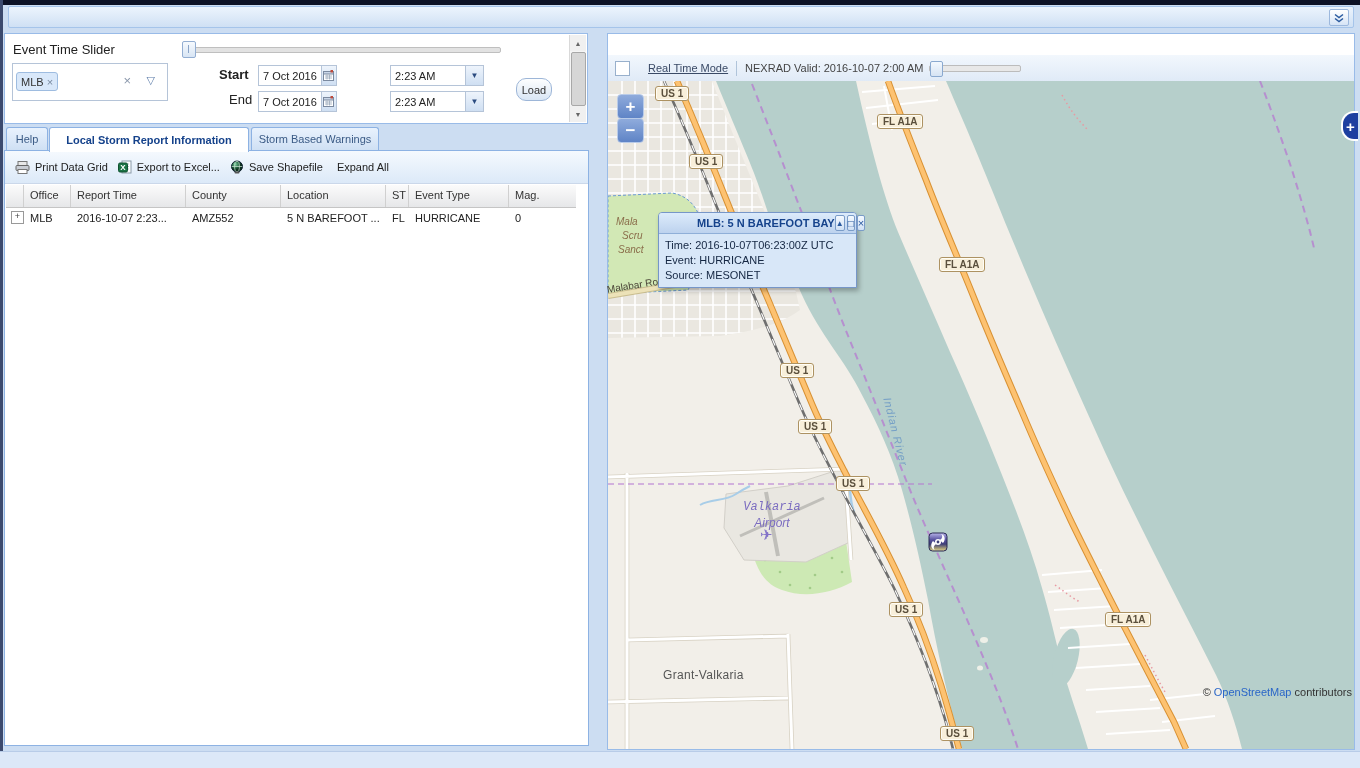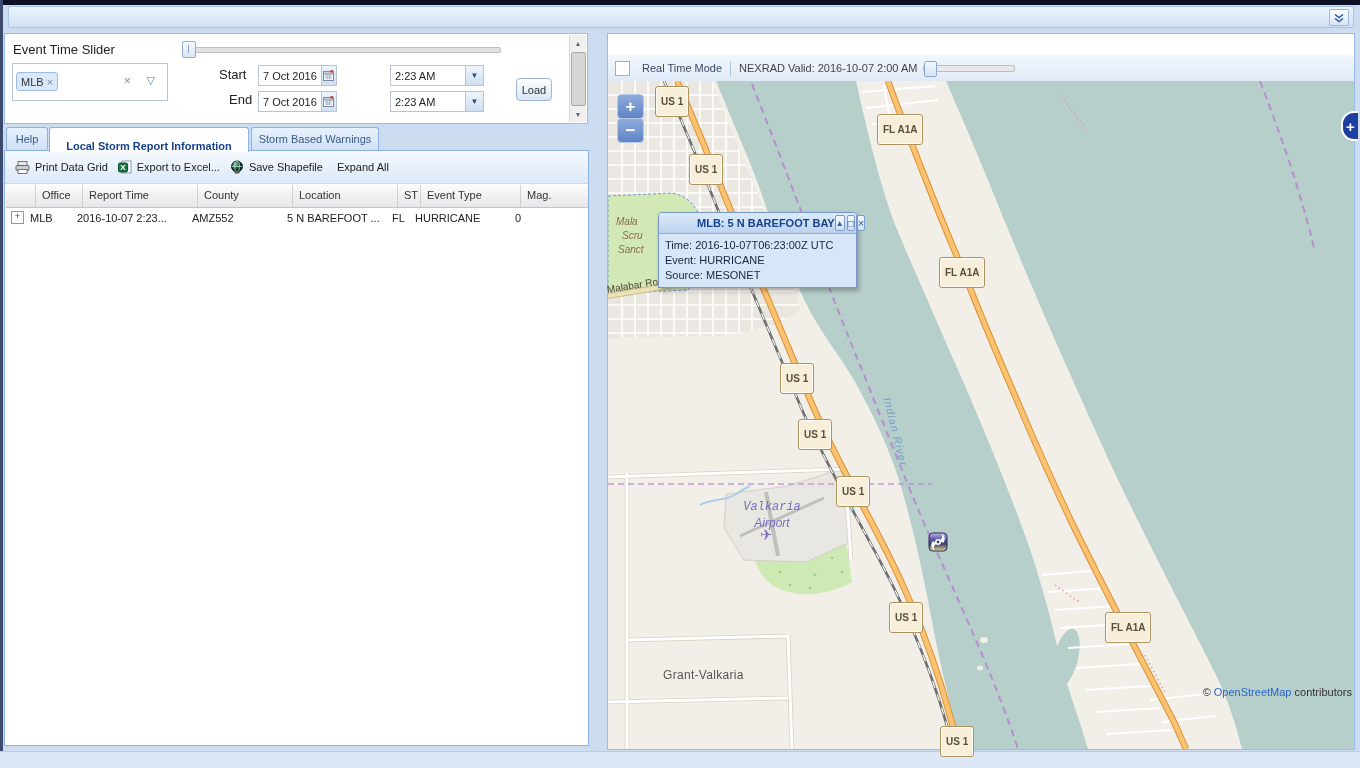--- a/index.html
+++ b/index.html
@@ -25,33 +25,33 @@
   .combo-drop{right:12px;top:10px;color:#5a7aa8;font-size:11px;line-height:13px;}
   .slider-track{left:178px;top:13px;width:316px;height:4px;background:#e2e2e2;border:1px solid #bfbfbf;border-radius:2px;}
   .slider-handle{left:-2px;top:-7px;width:12px;height:15px;background:linear-gradient(#f6fafe,#d8e5f4);
        border:1px solid #93aed2;border-radius:2px;}
   .slider-handle i{position:absolute;left:5px;top:3px;width:1px;height:8px;background:#8aa4c8;}
   .row-label{font-size:13px;color:#222;}
   .field{background:#fff;border:1px solid #b5c4d8;height:19px;display:flex;align-items:center;}
   .field .val{flex:1;padding:0 4px;font-size:11px;color:#222;white-space:nowrap;}
   .trigger{width:17px;height:100%;border-left:1px solid #b5c4d8;background:linear-gradient(#eef4fc,#cfdff2);
        display:flex;align-items:center;justify-content:center;font-size:8px;color:#2a4a7f;}
-  .load-btn{left:511px;top:44px;width:34px;height:21px;border:1px solid #9db6d8;border-radius:4px;
+  .load-btn{left:511px;top:44px;width:34px;height:21px;border:1px solid #9db6d8;border-radius:10px;
        background:linear-gradient(#fdfefe,#d9e6f5);font-size:11px;color:#333;
        display:flex;align-items:center;justify-content:center;}
   
   .vscroll{top:1px;bottom:1px;right:1px;width:16px;background:#f5f5f5;border-left:1px solid #d9d9d9;}
   .vscroll .btn{position:absolute;left:0;width:16px;height:16px;background:#f0f0f0;color:#666;font-size:7px;
        display:flex;align-items:center;justify-content:center;}
   .vscroll .thumb{position:absolute;left:1px;width:13px;background:#d6d6d6;border:1px solid #a8a8a8;border-radius:2px;}
   
   .tab{top:127px;height:22px;border:1px solid #8db2e3;border-bottom:none;border-radius:3px 3px 0 0;
        background:linear-gradient(#e9f2fd,#cfe0f4);font-size:11px;color:#3a5a85;
        display:flex;align-items:center;justify-content:center;}
-  .tab.active{height:24px;background:#fff;font-weight:bold;color:#15428b;z-index:3;align-items:flex-end;}
+  .tab.active{height:24px;background:#fff;font-weight:bold;color:#15428b;z-index:3;}
   .content-panel{left:4px;top:150px;width:583px;height:594px;background:#fff;border:1px solid #8db2e3;z-index:2;}
   .lsr-toolbar{left:0;top:0;right:0;height:32px;background:linear-gradient(#f5f9fe,#dce9f8);
        border-bottom:1px solid #cbd8ea;display:flex;align-items:center;font-size:11px;color:#222;}
   .tool-item{display:flex;align-items:center;gap:5px;margin-left:10px;}
   
   .grid-hdr{left:1px;top:34px;height:22px;display:flex;background:linear-gradient(#fbfbfb,#e6e7e9);
        border-bottom:1px solid #c5c5c5;font-size:11px;color:#333;}
   .grid-hdr .c{border-right:1px solid #d0d0d0;padding:4px 0 0 6px;box-sizing:border-box;overflow:hidden;white-space:nowrap;}
   .grid-row{left:1px;top:57px;height:21px;display:flex;font-size:11px;color:#222;}
   .grid-row .c{padding:4px 0 0 6px;box-sizing:border-box;overflow:hidden;white-space:nowrap;}
@@ -64,21 +64,21 @@
   .map-hdr .t{margin-left:12px;font-size:12px;font-weight:bold;color:#15428b;}
   .map-toolbar{left:0;top:21px;right:0;height:26px;background:linear-gradient(#f2f7fd,#e0eaf7);
        border-bottom:1px solid #c8d6ea;display:flex;align-items:center;font-size:11px;color:#444;}
   .chk{width:13px;height:13px;border:1px solid #98b0cc;background:#fff;margin-left:7px;}
   .vsep{width:1px;height:15px;background:#b0c4da;margin:0 8px;}
   .nx-track{width:90px;height:5px;background:#e8e8e8;border:1px solid #bcbcbc;border-radius:2px;position:relative;margin-left:6px;}
   .nx-handle{position:absolute;left:0px;top:-5px;width:11px;height:14px;background:linear-gradient(#f3f8fe,#d6e3f3);
        border:1px solid #8aa9d0;border-radius:2px;}
   .map-region{left:0;top:47px;width:746px;height:668px;overflow:hidden;background:#b6cfcb;}
   
-  .shield{position:absolute;padding:9px 5px;background:#f8efda;border:1px solid #ad9262;border-radius:3px;
+  .shield{position:absolute;padding:1px 5px;background:#f8efda;border:1px solid #ad9262;border-radius:3px;
        font-size:10px;font-weight:bold;color:#5a4f3c;box-shadow:inset 0 0 0 1px #fffdf5;white-space:nowrap;z-index:6;}
   .zoom-btn{width:25px;height:23px;border:1px solid #b9cbe8;border-radius:4px;color:#fff;font-size:17px;font-weight:bold;
        background:linear-gradient(#8fabdc,#5f84c6);display:flex;align-items:center;justify-content:center;z-index:6;}
   .maplabel{position:absolute;z-index:5;white-space:nowrap;}
   .overlay-plus{left:1341px;top:111px;width:15px;height:26px;border-radius:13px 0 0 13px;background:#1d3fa0;
        border:2px solid #fff;border-right:none;color:#fff;font-weight:bold;font-size:15px;z-index:7;
        display:flex;align-items:center;justify-content:center;}
   
   .popup{left:658px;top:212px;width:197px;z-index:8;border:1px solid #7696c8;border-radius:4px 4px 0 0;
        box-shadow:2px 3px 5px rgba(0,0,0,.28);background:#d8e7f8;}
@@ -114,21 +114,21 @@
         <span class="x">×</span>
     </div>
     <div class="abs combo-clear">×</div>
     <div class="abs combo-drop">▽</div>
   </div>
   <div class="abs slider-track">
     <div class="abs slider-handle">
         <i></i>
       </div>
   </div>
-  <div class="abs row-label" style="left:214px;top:33px;">Start</div>
+  <div class="abs row-label" style="left:214px;top:33px;font-weight:bold;">Start</div>
   <div class="abs field" style="left:253px;top:31px;width:77px;">
     <div class="val">7 Oct 2016</div>
     <div class="trigger">
       <svg width="11" height="11">
         <rect x="0.5" y="1.5" width="10" height="9" fill="#fff" stroke="#7b8aa0"></rect>
         <rect x="0.5" y="1.5" width="10" height="2.5" fill="#c9d6e8" stroke="#7b8aa0"></rect>
         <rect x="7.5" y="0" width="2.5" height="2.5" fill="#c04a3a"></rect>
         <path d="M2 6 h7 M2 8 h7 M4 4.5 v5 M6.5 4.5 v5" stroke="#9aa8ba" stroke-width="0.8"></path>
       </svg>
     </div>
@@ -208,21 +208,21 @@
         <path d="M1.8 6.5 h10.4" stroke="#cfe8d8" stroke-width="0.7"></path>
         <rect x="4.5" y="11.5" width="5" height="2" rx="1" fill="#555"></rect>
       </svg>
       <span>Save Shapefile</span>
     </div>
     <div class="tool-item" style="margin-left:14px;">
       <span>Expand All</span>
     </div>
   </div>
 
-  <div class="abs grid-hdr" style="width:570px;padding-left:12px;">
+  <div class="abs grid-hdr" style="width:570px;">
     <div class="c" style="width:18px;padding-left:0;"></div>
     <div class="c" style="width:47px;">Office</div>
     <div class="c" style="width:115px;">Report Time</div>
     <div class="c" style="width:95px;">County</div>
     <div class="c" style="width:105px;">Location</div>
     <div class="c" style="width:23px;">ST</div>
     <div class="c" style="width:100px;">Event Type</div>
     <div class="c" style="width:62px;border-right:none;">Mag.</div>
   </div>
 
@@ -236,21 +236,21 @@
     <div class="c" style="width:105px;">5 N BAREFOOT ...</div>
     <div class="c" style="width:23px;">FL</div>
     <div class="c" style="width:100px;">HURRICANE</div>
     <div class="c" style="width:62px;">0</div>
   </div>
 </div>
 
 <div class="abs map-panel">
   <div class="abs map-toolbar">
     <div class="chk"></div>
-    <span style="margin-left:12px;color:#3a4a66;">Real Time Mode</span>
+    <span style="margin-left:18px;color:#3a4a66;text-decoration:underline;">Real Time Mode</span>
     <div class="vsep"></div>
     <span>NEXRAD Valid: 2016-10-07 2:00 AM</span>
     <div class="nx-track">
       <div class="nx-handle"></div>
     </div>
   </div>
   <div class="abs map-region">
     <svg width="746" height="668" viewBox="608 81 746 668">
       <defs>
         <clipPath id="resclip">

